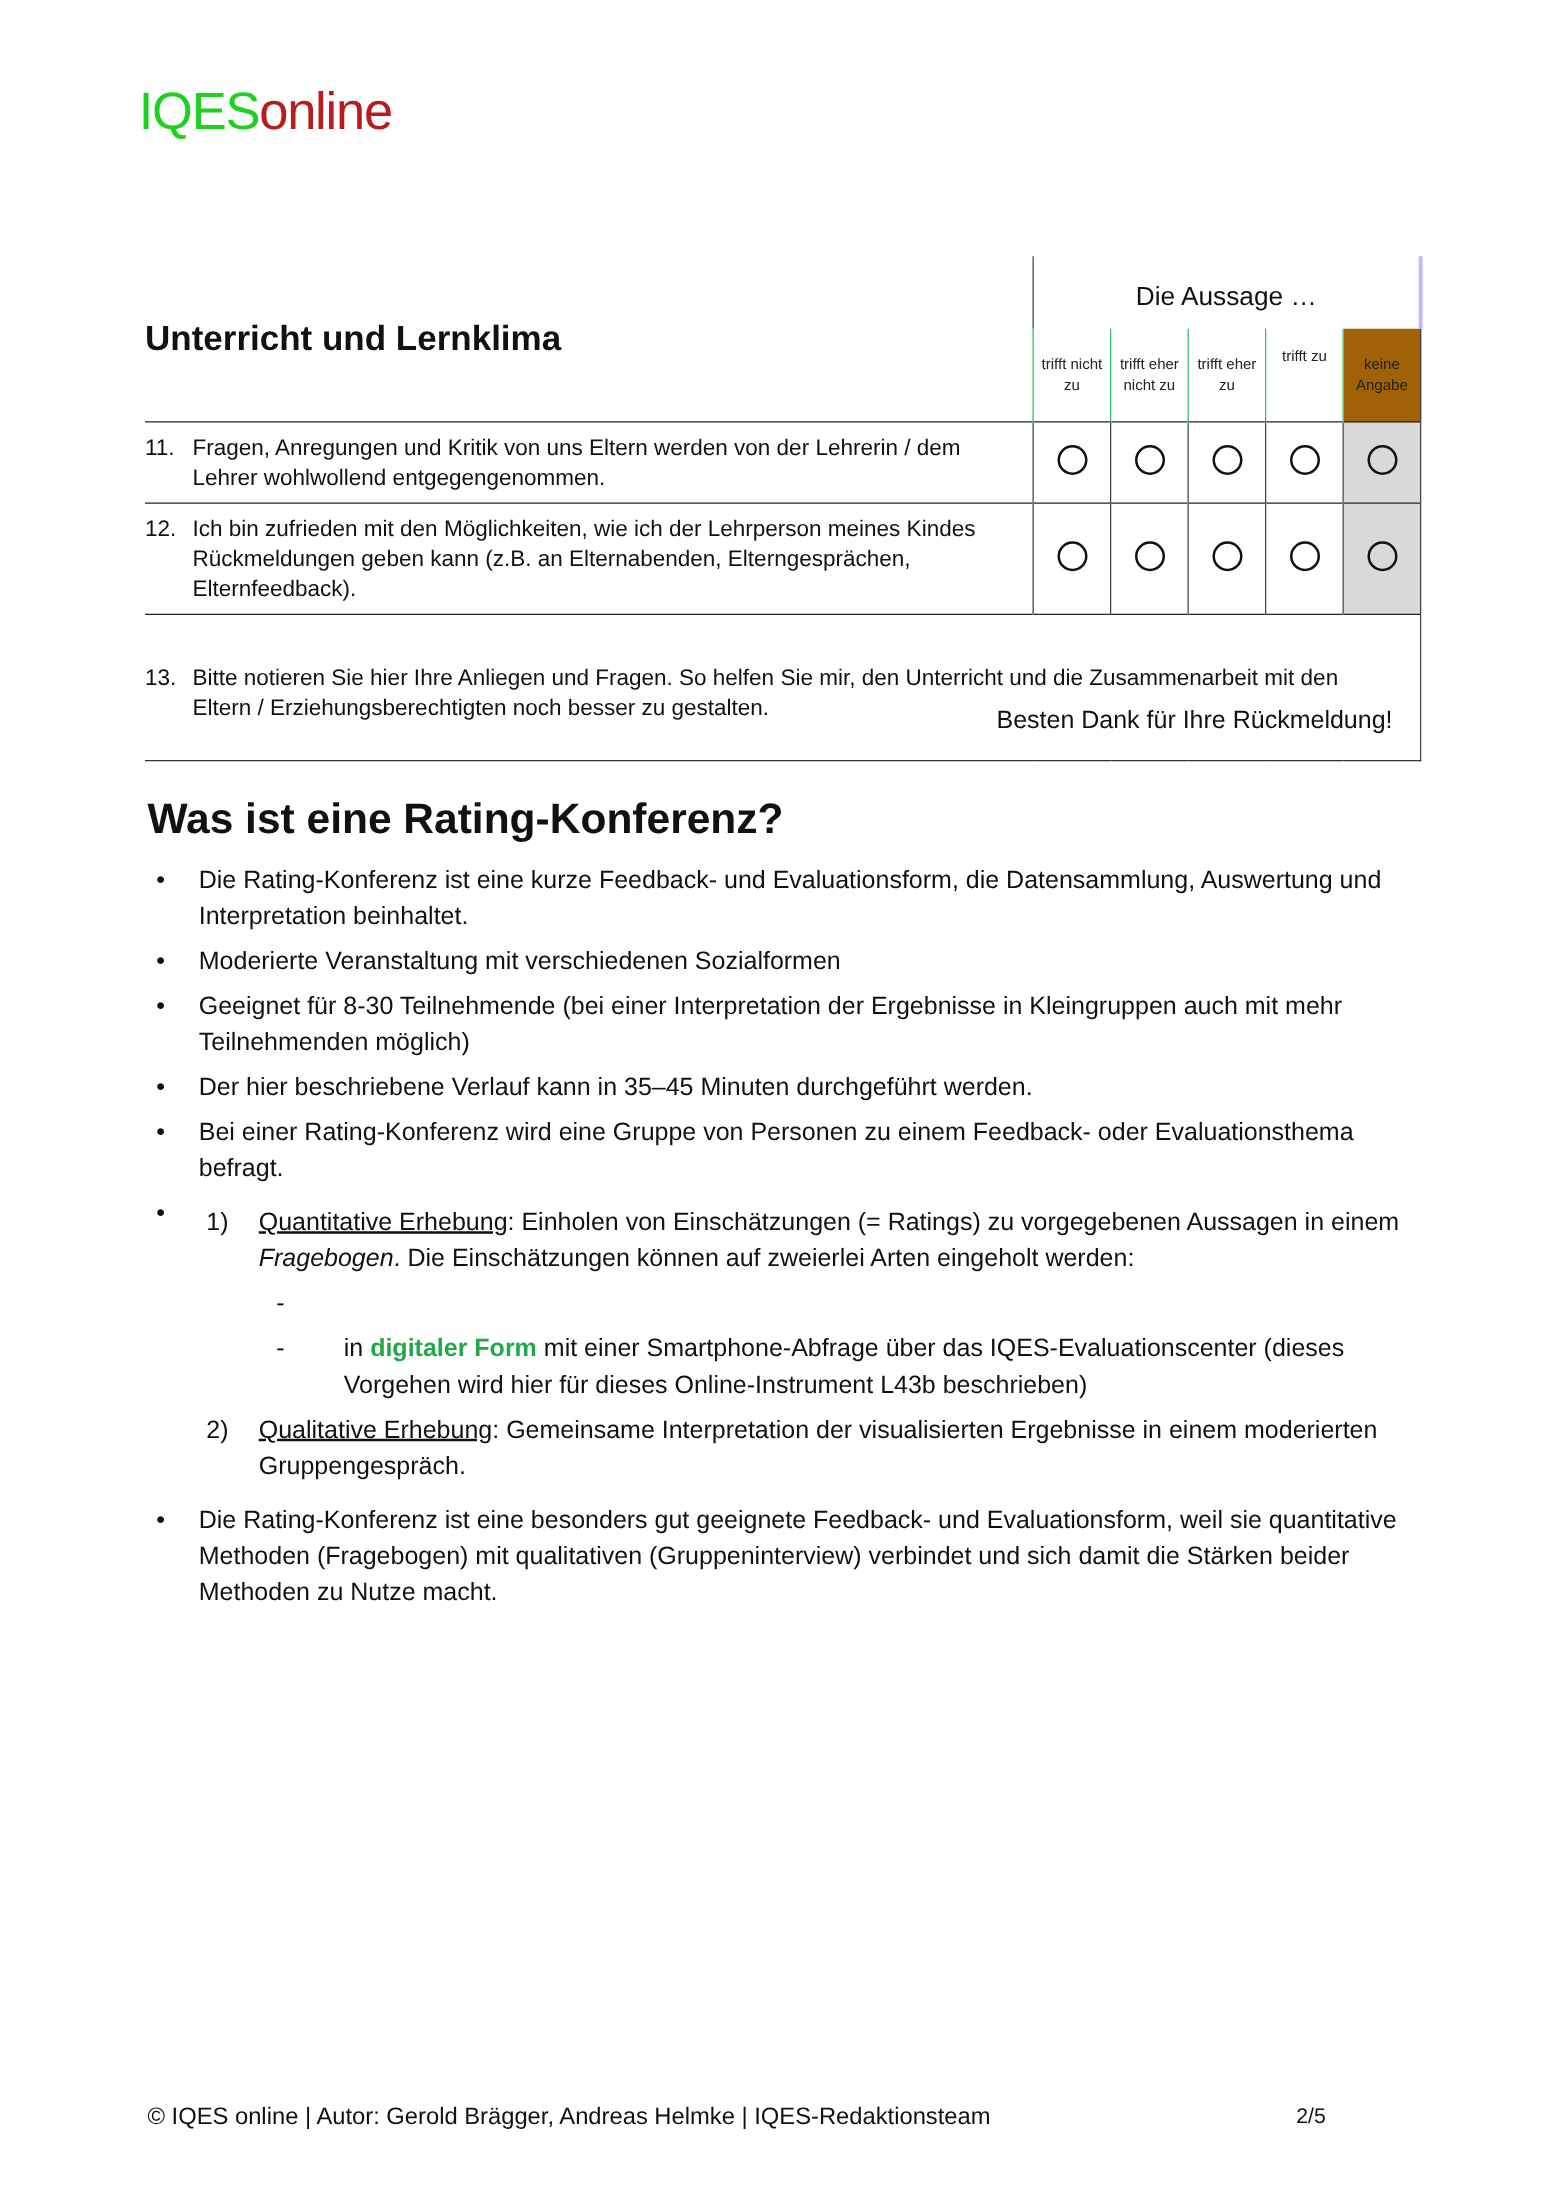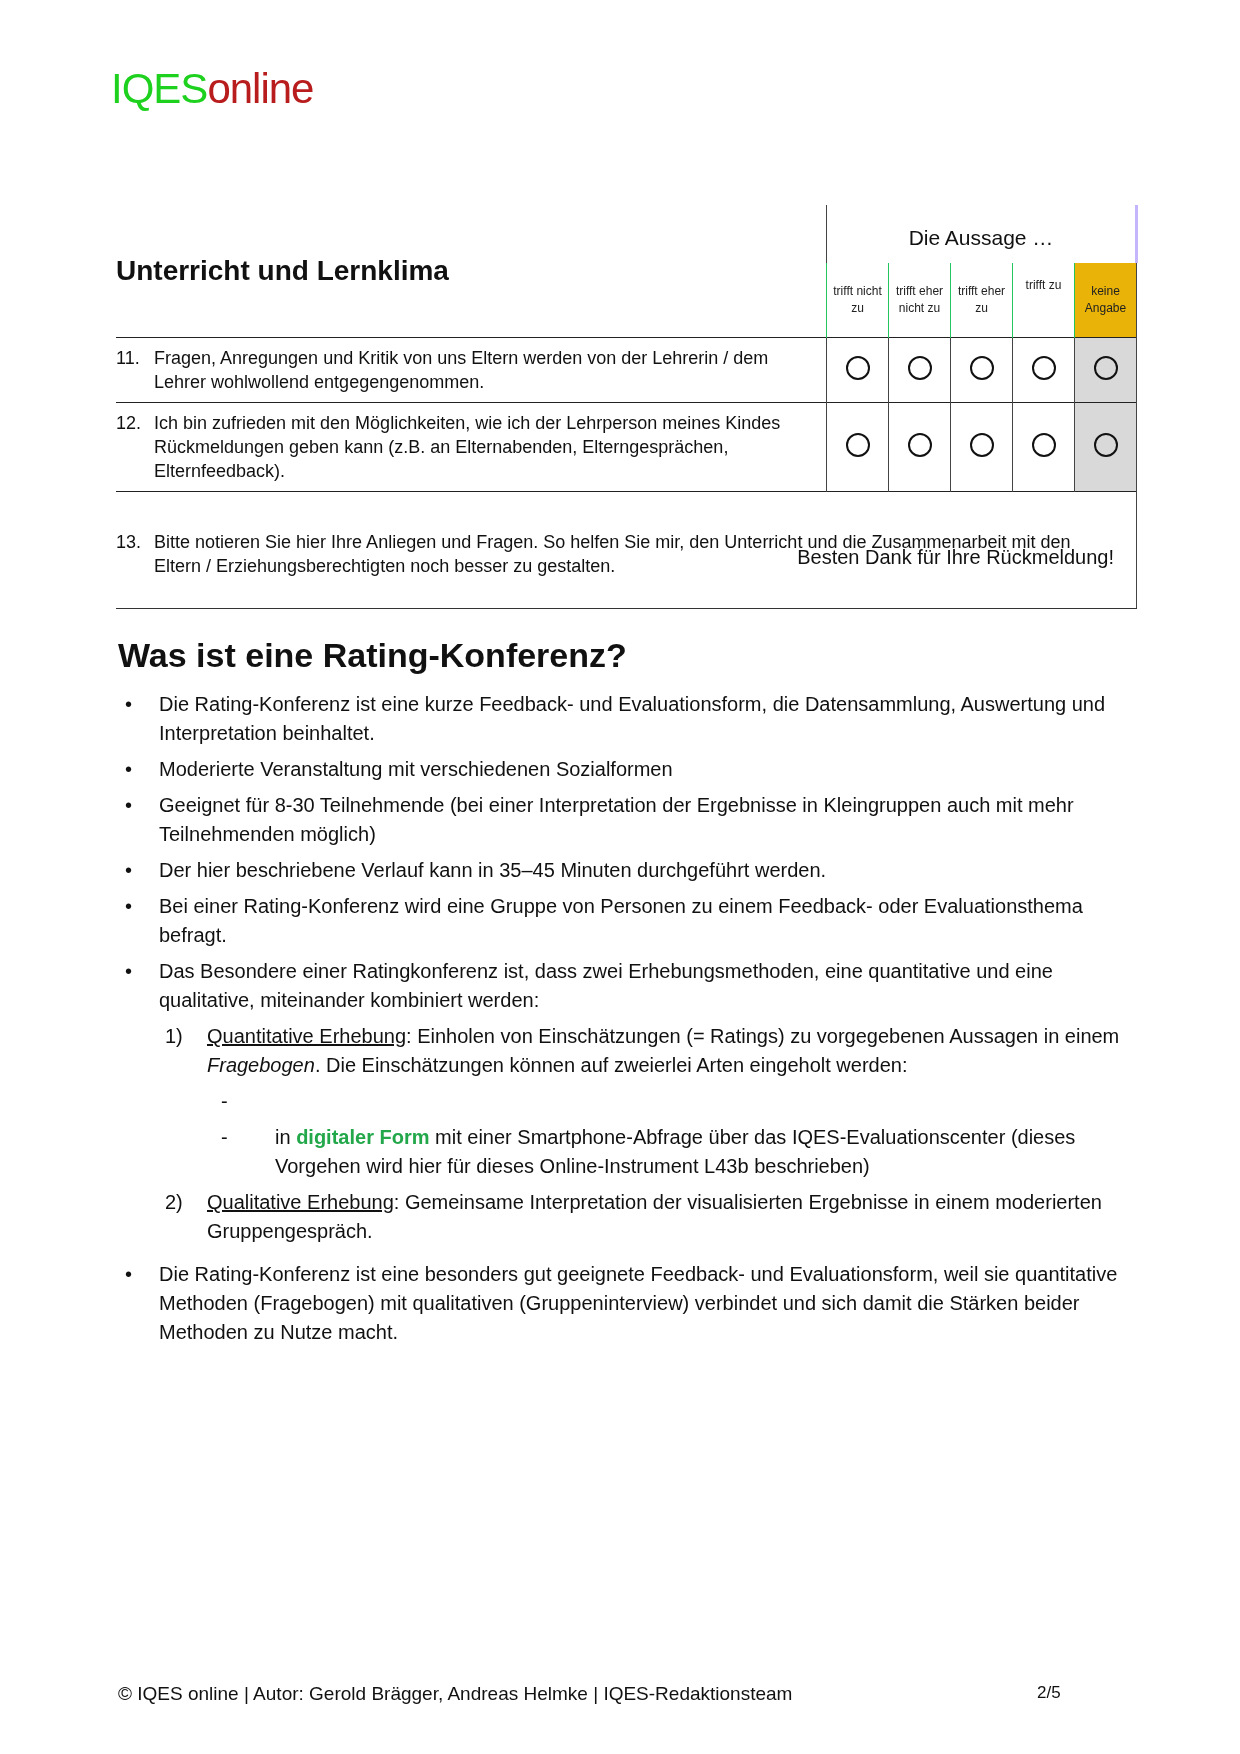--- a/index.html
+++ b/index.html
@@ -6,32 +6,32 @@
   body { width:1240px; height:1754px; position:relative; font-family:"Liberation Sans", sans-serif; color:#111; }
   .logo { position:absolute; left:111px; top:68px; font-size:42px; letter-spacing:-1px; line-height:1; }
   .logo .iqes { color:#1fd11f; }
   .logo .online { color:#b91c1c; }
 
   table.q { position:absolute; left:116px; top:205px; width:1022px; border-collapse:collapse; font-size:18px; }
   table.q td { padding:0; vertical-align:middle; }
   .hdr-title { font-weight:bold; font-size:28px; height:110px; vertical-align:middle !important; padding-top:0; }
   .aussage { text-align:center; font-size:21px; height:50px; border-left:1px solid #444; border-right:3px solid #c4b5fd; padding-top:8px !important; }
   .opt-h { width:61px; text-align:center; font-size:12px; line-height:17px; color:#222; border-left:1px solid #22c55e; height:60px; vertical-align:middle; }
-  .opt-h.na { background:#eab308; border-right:1px solid #444; }
+  .opt-h.na { background:#a16207; border-right:1px solid #444; }
   .row td { border-top:1.5px solid #222; }
   .q-text { padding:8px 16px 8px 0 !important; line-height:24px; }
   .q-num { display:inline-block; width:38px; }
   .q-line { display:flex; }
   .q-body { flex:1; }
   .radio-cell { text-align:center; border-left:1px solid #444; }
   .radio-cell.na { background:#d9d9d9; border-right:1px solid #444; }
   .radio { display:inline-block; width:20px; height:20px; border:2px solid #111; border-radius:50%; }
   .open td { border-top:1.5px solid #222; border-bottom:1.5px solid #333; border-right:1px solid #444; height:108px; vertical-align:top; padding-top:8px !important; line-height:24px; }
 
-  .thanks { position:absolute; right:126px; top:546px; font-size:20px; }
+  .thanks { position:absolute; right:126px; top:565px; font-size:20px; }
 
   h1 { position:absolute; left:118px; top:636px; margin:0; font-size:34px; font-weight:bold; }
   .content { position:absolute; left:118px; top:690px; width:1010px; font-size:20px; line-height:29px; }
   .bullet { display:flex; margin-bottom:7px; }
   .bullet .dot { width:41px; flex:none; padding-left:7px; box-sizing:border-box; }
   .bullet .txt { flex:1; }
   .sub { display:flex; margin-top:7px; }
   .sub .num { width:48px; flex:none; padding-left:6px; box-sizing:border-box; }
   .sub .txt { flex:1; }
   .dash { display:flex; margin-top:7px; margin-left:0; }
@@ -120,21 +120,20 @@
       <span class="dot">•</span>
       <span class="txt">Der hier beschriebene Verlauf kann in 35–45 Minuten durchgeführt werden.</span>
     </div>
   <div class="bullet">
       <span class="dot">•</span>
       <span class="txt">Bei einer Rating-Konferenz wird eine Gruppe von Personen zu einem Feedback- oder Evaluationsthema befragt.</span>
     </div>
   <div class="bullet">
       <span class="dot">•</span>
     <div class="txt">
-      <span>Das Besondere einer Ratingkonferenz ist, dass zwei Erhebungsmethoden, eine quantitative und eine qualitative, miteinander kombiniert werden:</span>
       <div class="sub">
         <span class="num">1)</span>
         <div class="txt">
           <span class="u">Quantitative Erhebung</span><span>: Einholen von Einschätzungen (= Ratings) zu vorgegebenen Aussagen in einem </span><i>Fragebogen</i><span>. Die Einschätzungen können auf zweierlei Arten eingeholt werden:</span>
           <div class="dash" style="margin-left:-48px;">
             <span class="d" style="width:116px;padding-left:62px;">-</span>
           </div>
           <div class="dash" style="margin-left:-48px;">
             <span class="d" style="width:116px;padding-left:62px;">-</span>
             <span class="txt"><span>in </span><span class="green">digitaler Form</span><span> mit einer Smartphone-Abfrage über das IQES-Evaluationscenter (dieses Vorgehen wird hier für dieses Online-Instrument L43b beschrieben)</span></span>

